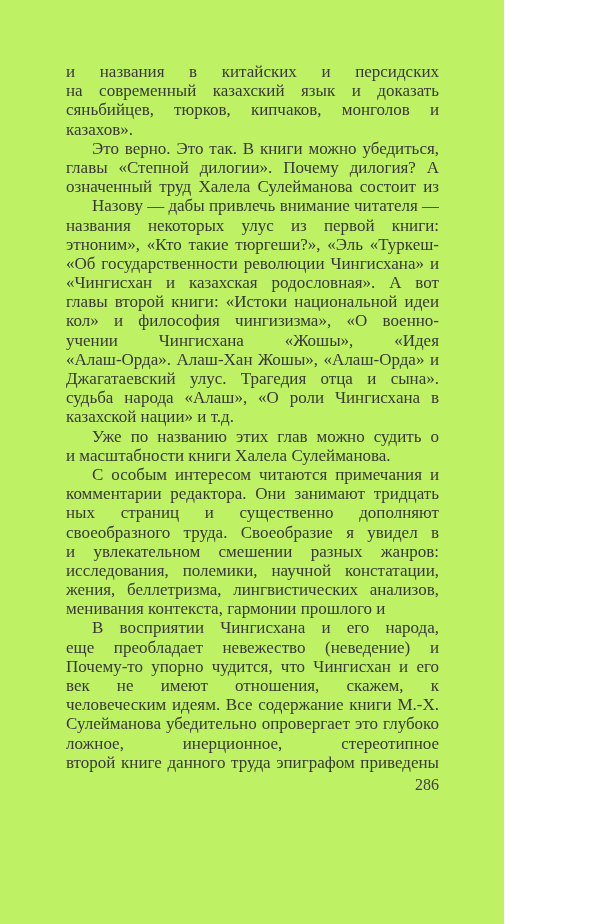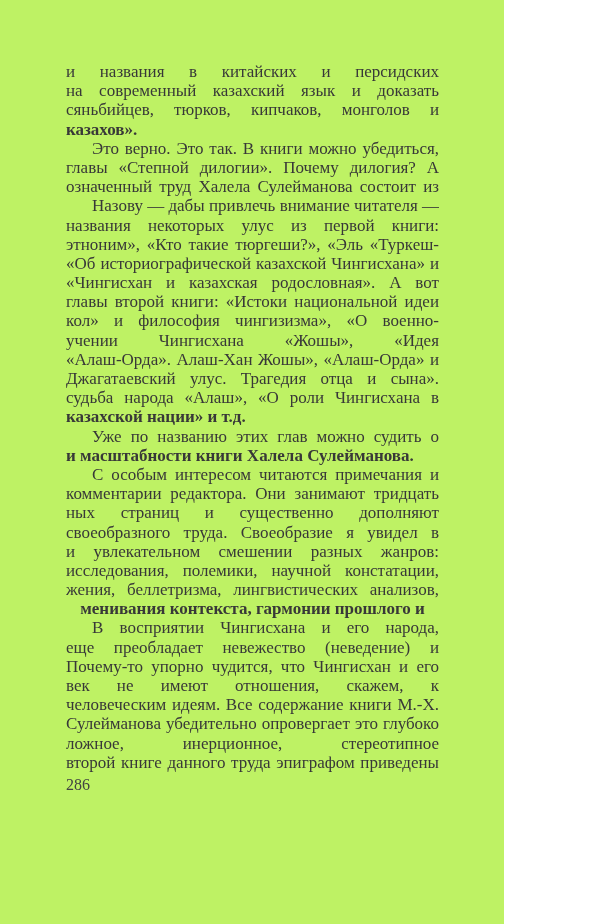--- a/index.html
+++ b/index.html
@@ -22,28 +22,27 @@
   .para { margin: 0; padding: 0; }
   .ln {
     height: 19.2px;
     line-height: 19.2px;
     overflow: hidden;
     text-align: justify;
     text-align-last: justify;
     white-space: normal;
   }
   .ln.end {
-    text-align: center;
+    text-align: left;
     text-align-last: left;
-    font-weight: bold;
   }
   .ln.ind { text-indent: 26px; }
   .page-num {
     margin-top: 4px;
-    text-align: left;
+    text-align: right;
     font-size: 16px;
     color: #424242;
   }
 </style>
 </head>
 <body>
 
 <div class="page">
 
   <div class="para">
@@ -56,21 +55,21 @@
   <div class="para">
     <div class="ln ind">Это верно. Это так. В книги можно убедиться, читая все</div>
     <div class="ln">главы «Степной дилогии». Почему дилогия? А потому что</div>
     <div class="ln">означенный труд Халела Сулейманова состоит из двух</div>
   </div>
 
   <div class="para">
     <div class="ln ind">Назову — дабы привлечь внимание читателя —</div>
     <div class="ln">названия некоторых улус из первой книги: «Чингисхан</div>
     <div class="ln">этноним», «Кто такие тюргеши?», «Эль «Туркеш-Алаш»,</div>
-    <div class="ln">«Об историографической казахской Чингисхана» и</div>
+    <div class="ln">«Об государственности революции Чингисхана» и</div>
     <div class="ln">«Чингисхан и казахская родословная». А вот ключевые</div>
     <div class="ln">главы второй книги: «Истоки национальной идеи «мангі</div>
     <div class="ln">кол» и философия чингизизма», «О военно-философском</div>
     <div class="ln">учении Чингисхана «Жошы», «Идея государственности</div>
     <div class="ln">«Алаш-Орда». Алаш-Хан Жошы», «Алаш-Орда» и</div>
     <div class="ln">Джагатаевский улус. Трагедия отца и сына». «Историческая</div>
     <div class="ln">судьба народа «Алаш», «О роли Чингисхана в истории</div>
     <div class="ln end">казахской нации» и т.д.</div>
   </div>
 

